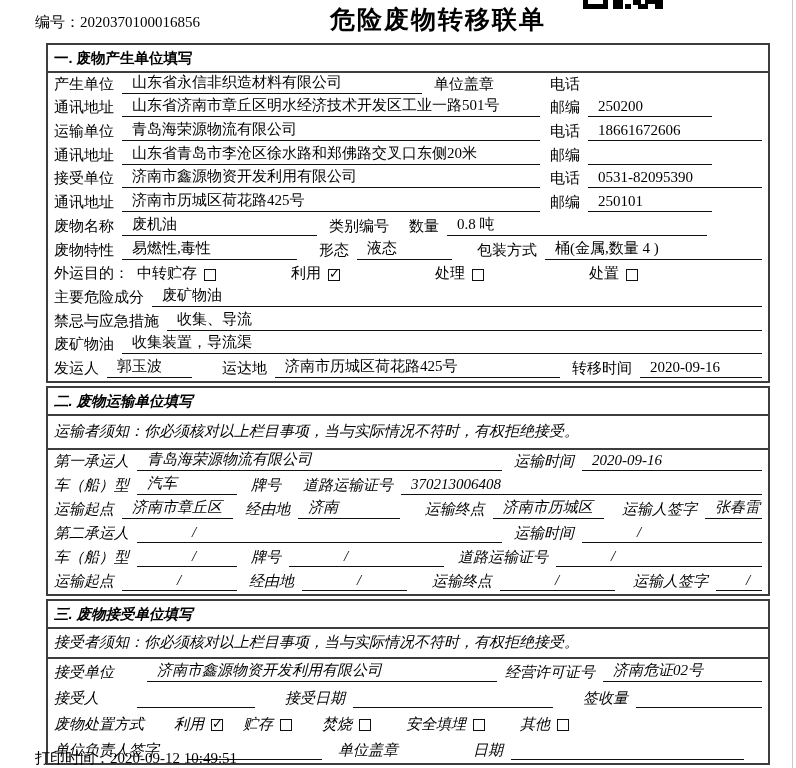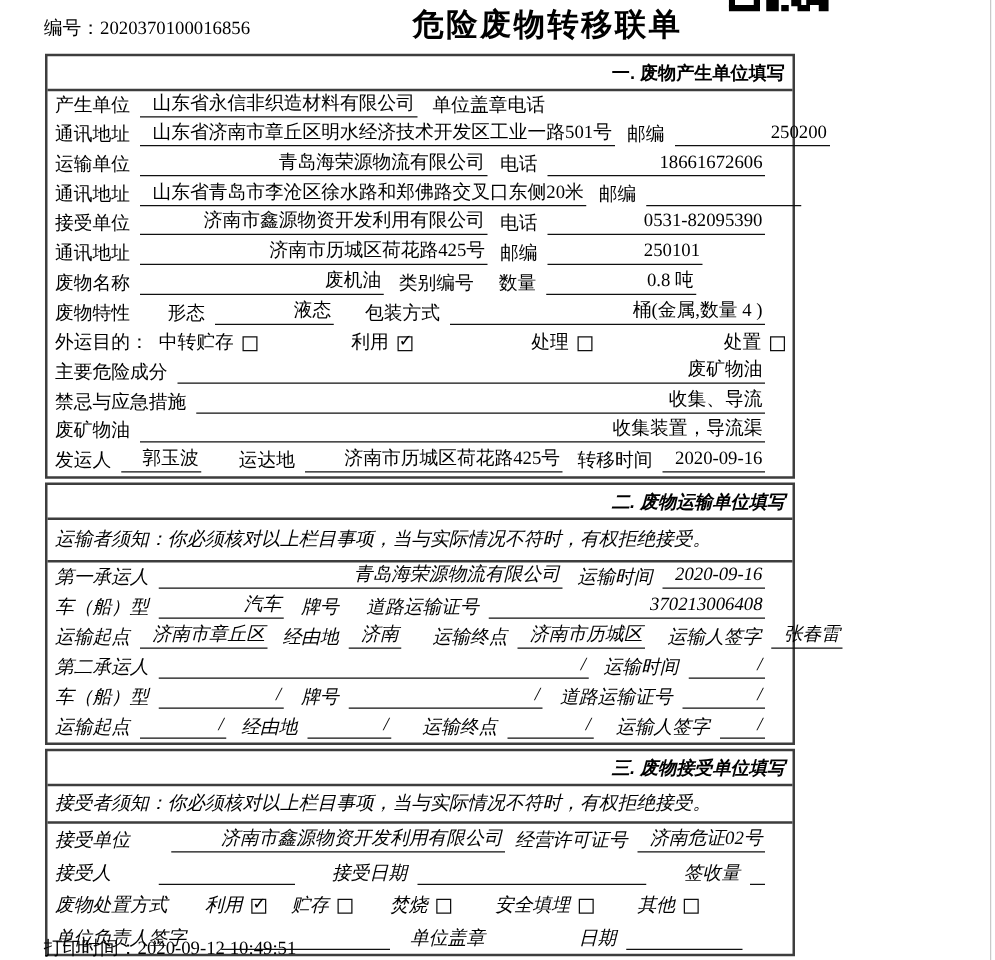--- a/index.html
+++ b/index.html
@@ -10,28 +10,28 @@
     color: #000;
     overflow: hidden;
   }
   .page-edge { position: absolute; right: 3px; top: 0; bottom: 0; width: 1px; background: #c9c9c9; }
   .hdr-serial { position: absolute; left: 35px; top: 13px; font-size: 15px; white-space: nowrap; }
   .hdr-title {
     position: absolute; left: 80px; right: 0; top: 3px; text-align: center;
     font-size: 25px; font-weight: bold; letter-spacing: 2px;
   }
   .qr { position: absolute; left: 583px; top: 0; }
-  .form { position: absolute; left: 36px; top: 43px; width: 600px; text-align: right; }
+  .form { position: absolute; left: 46px; top: 43px; width: 724px; }
   .section { border: 2px solid #3d3d3d; background: #fff; }
   .section + .section { margin-top: 3px; font-style: italic; }
   .sec-title {
     font-family: "Liberation Sans", "DejaVu Sans", sans-serif;
     font-weight: bold; font-size: 14.5px; padding: 4px 6px 3px; border-bottom: 2px solid #3d3d3d;
   }
-  .frow { display: flex; align-items: flex-end; padding: 0 22px 3px 6px; font-size: 15px; }
+  .frow { display: flex; align-items: flex-end; padding: 0 6px 3px 6px; font-size: 15px; }
   .s1 .frow { height: 23.7px; }
   .s2 .frow { height: 24px; }
   .s3 .frow { height: 26px; }
   .frow.notice { align-items: center; border-bottom: 2px solid #3d3d3d; padding-bottom: 0; }
   .s2 .frow.notice { height: 34px; }
   .s3 .frow.notice { height: 30px; }
   .lbl { white-space: nowrap; margin-right: 8px; }
   .txt { white-space: nowrap; }
   .fld {
     border-bottom: 1.5px solid #101010;
@@ -136,20 +136,21 @@
     <div class="frow">
       <span class="lbl">废物名称</span>
       <span class="fld" style="width:195px">废机油</span>
       <span class="lbl" style="margin-left:12px">类别编号</span>
       <span class="lbl" style="margin-left:12px">数量</span>
       <span class="fld grow" style="margin-right:55px">0.8 吨</span>
     </div>
 
     <div class="frow">
       <span class="lbl">废物特性</span>
+      <span class="fld" style="width:175px">易燃性,毒性</span>
       <span class="lbl" style="margin-left:22px">形态</span>
       <span class="fld" style="width:95px">液态</span>
       <span class="lbl" style="margin-left:25px">包装方式</span>
       <span class="fld grow">桶(金属,数量 4 )</span>
     </div>
 
     <div class="frow">
       <span class="lbl">外运目的：</span>
       <span class="cbg">
         <span class="txt">中转贮存</span>

